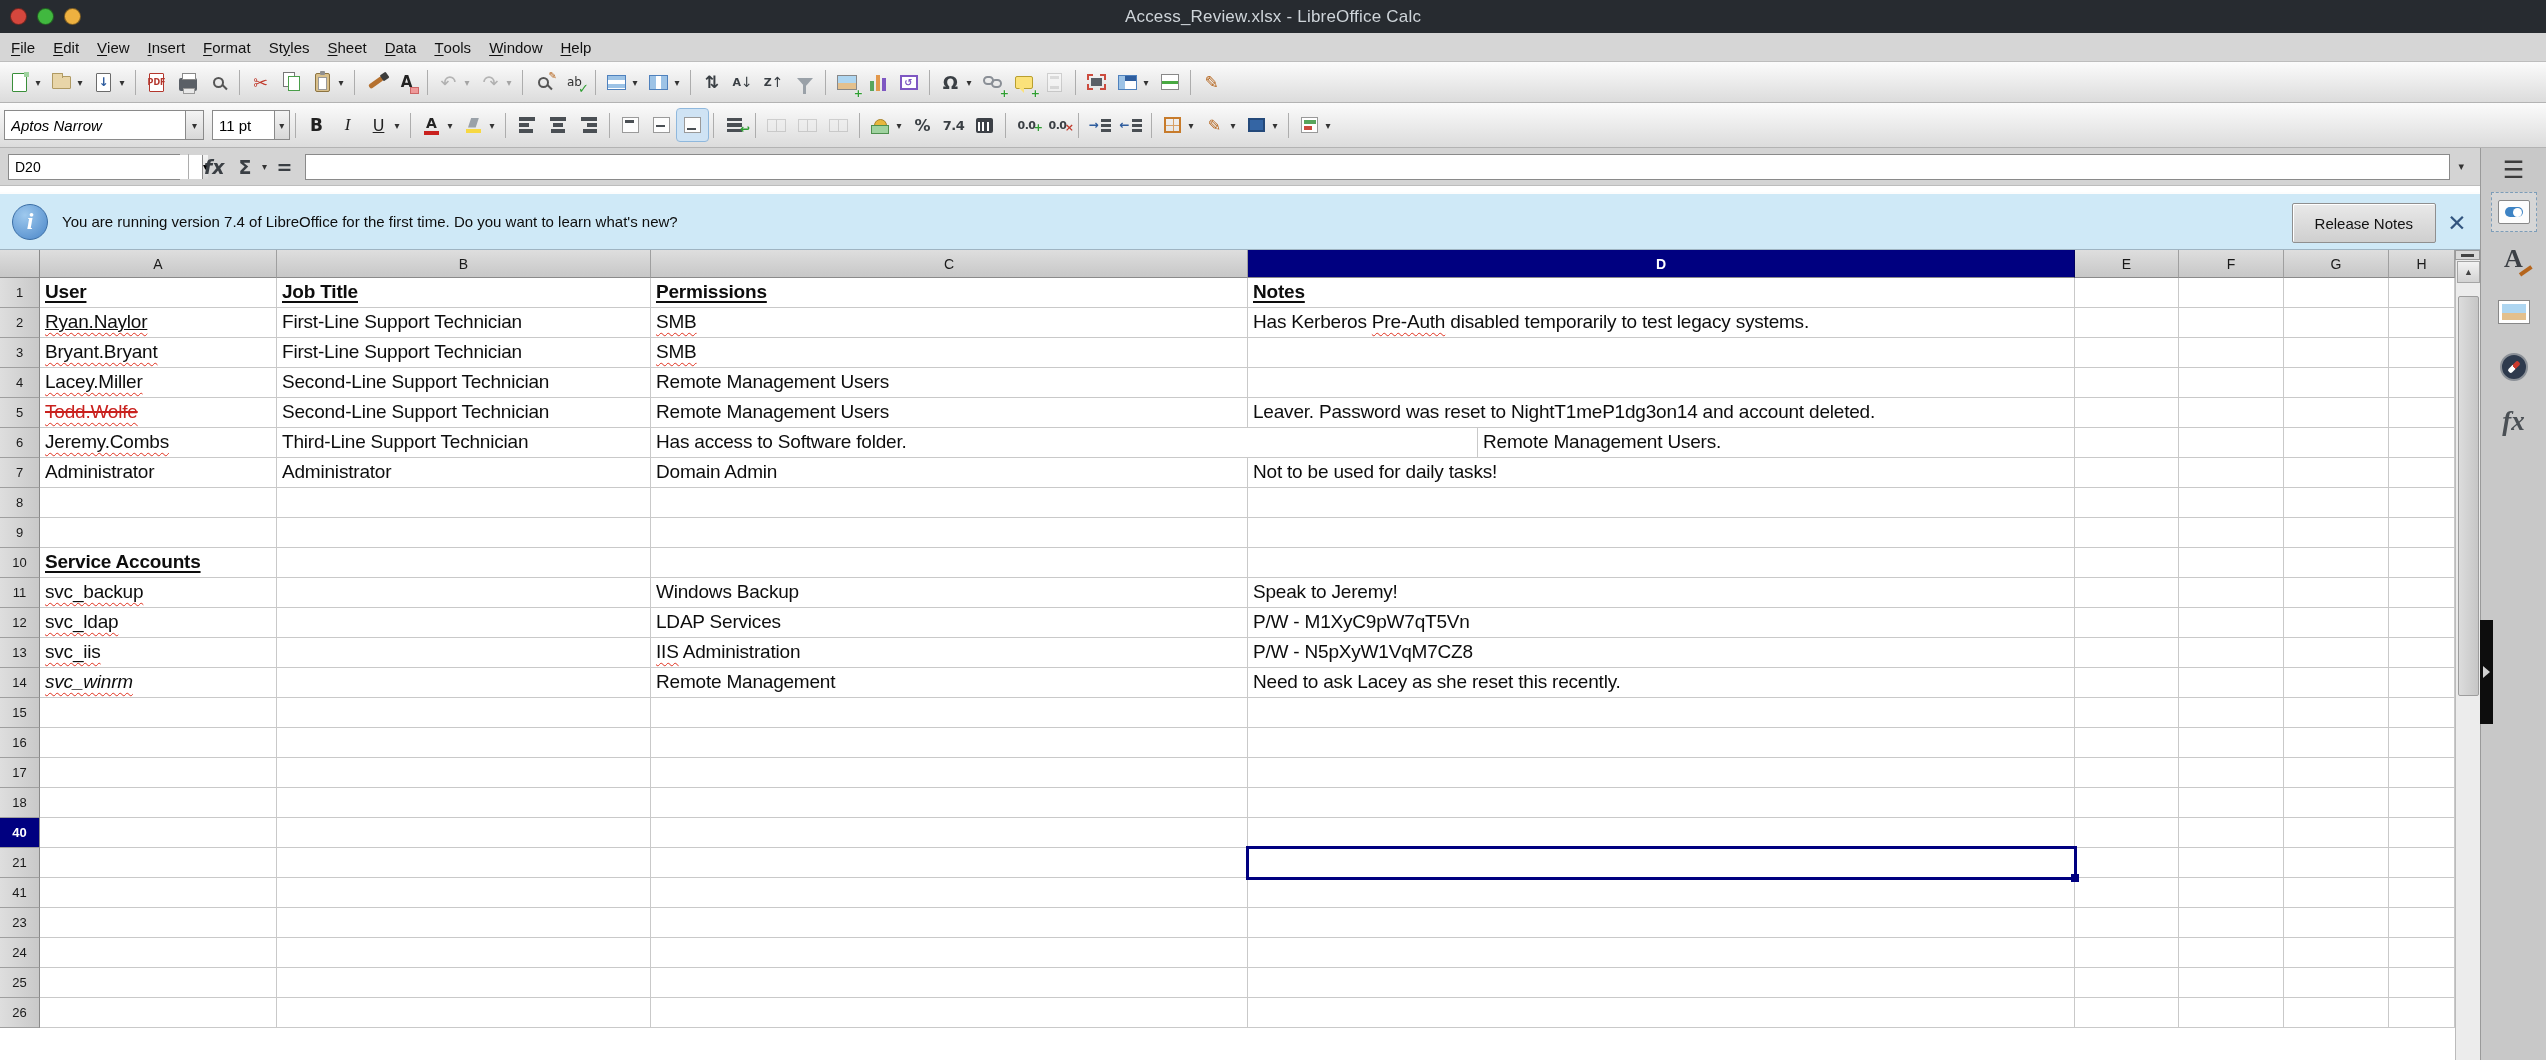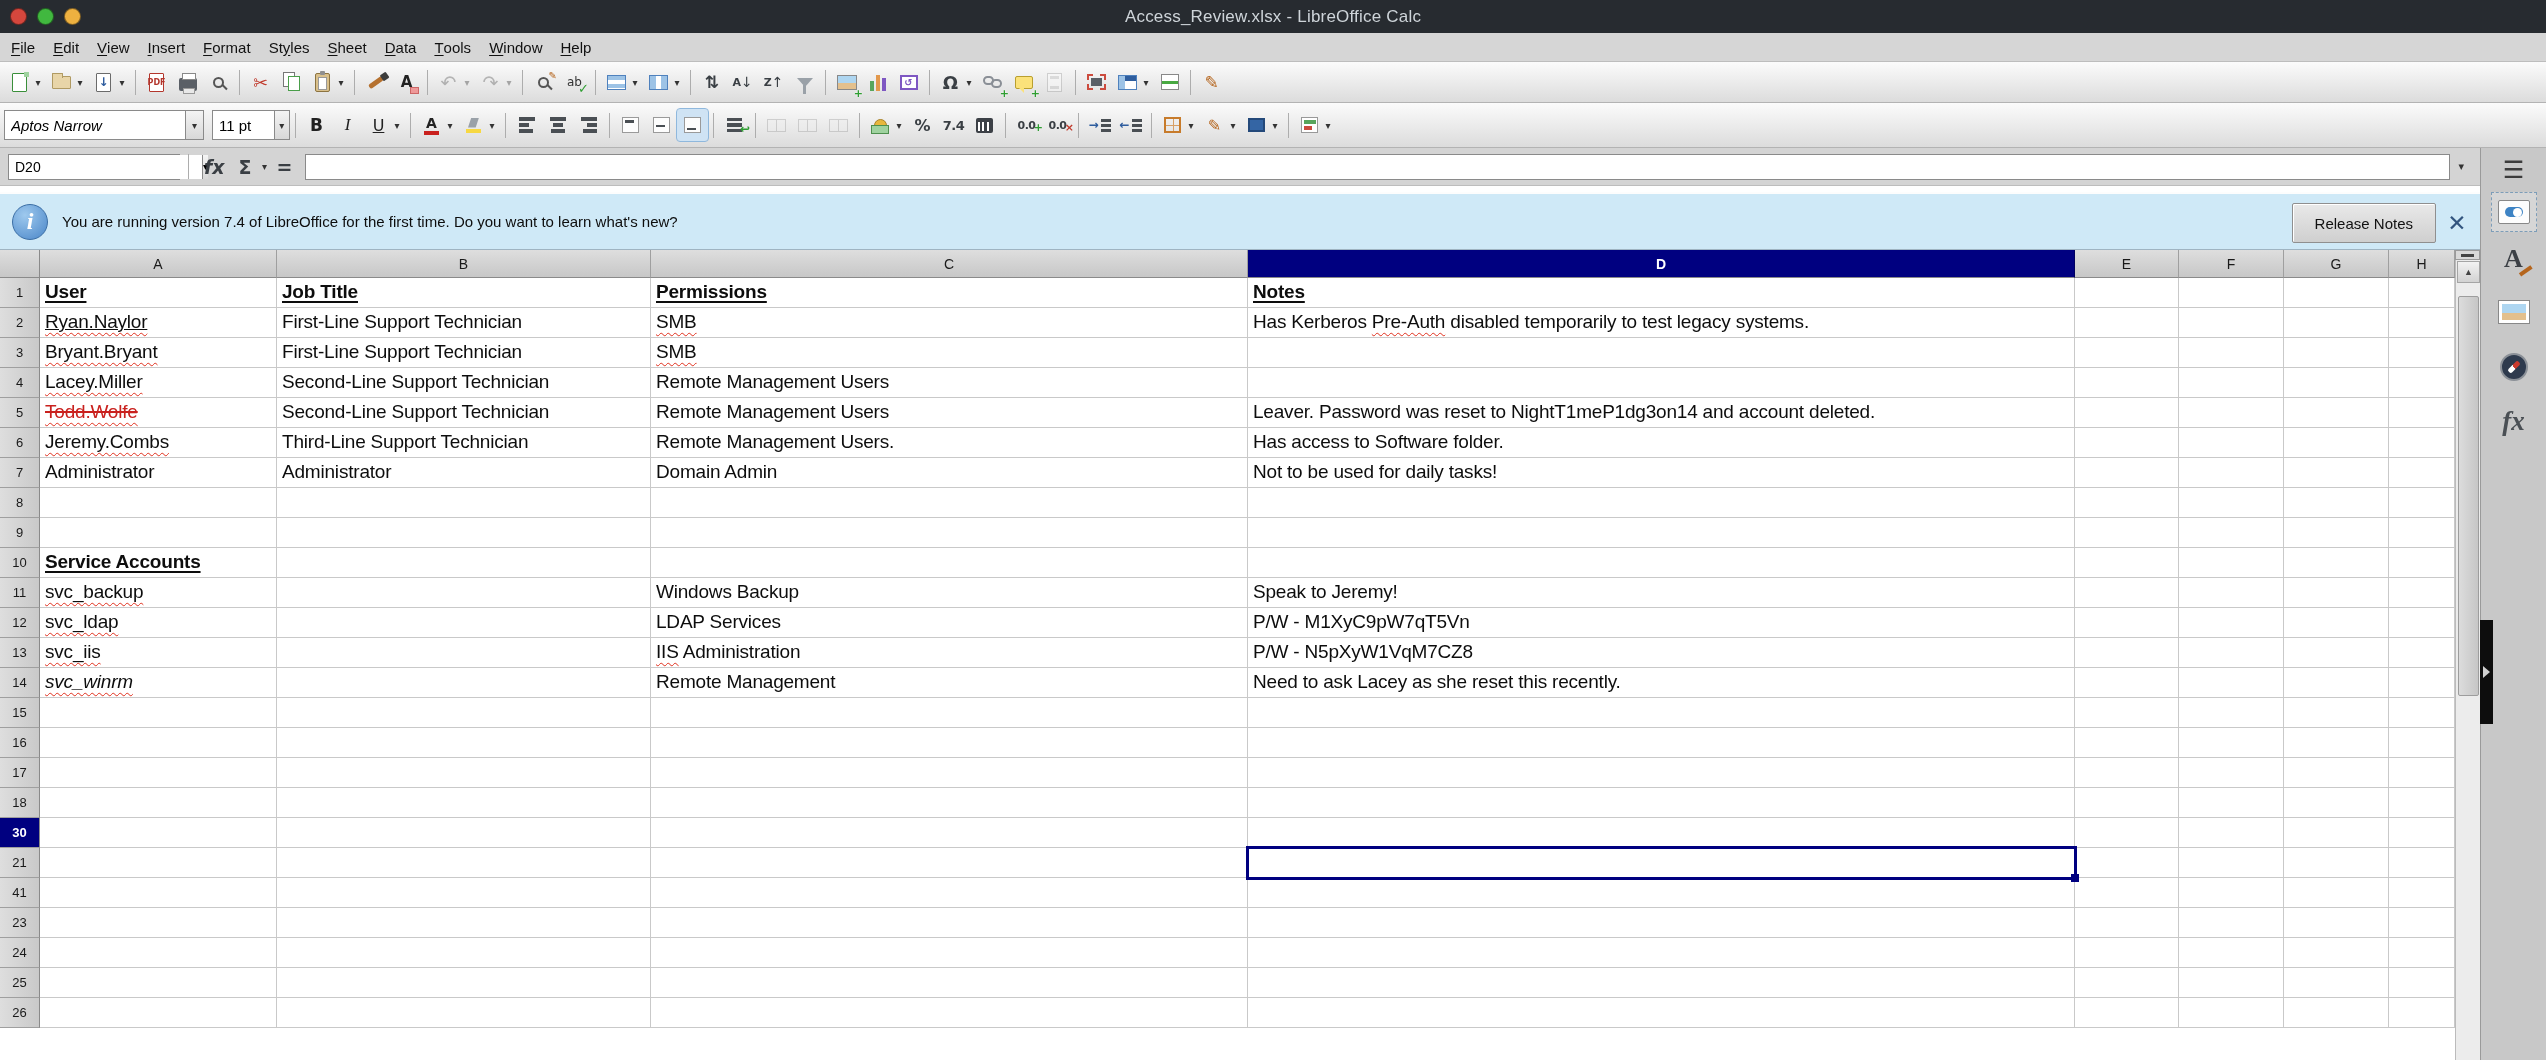--- a/index.html
+++ b/index.html
@@ -803,25 +803,25 @@
         <span class="cell" style="width: 66px; flex: 0 0 66px;"></span>
       </div>
       <div class="gridrow">
         <span class="rowhdr">6</span>
         <span class="cell" style="width: 237px; flex: 0 0 237px;">
           <span class="spell">Jeremy.Combs</span>
         </span>
         <span class="cell" style="width: 374px; flex: 0 0 374px;">
           <span>Third-Line Support Technician</span>
         </span>
+        <span class="cell" style="width: 827px; flex: 0 0 827px;">
+          <span>Has access to Software folder.</span>
+        </span>
         <span class="cell" style="width: 597px; flex: 0 0 597px;">
           <span>Remote Management Users.</span>
-        </span>
-        <span class="cell" style="width: 827px; flex: 0 0 827px;">
-          <span>Has access to Software folder.</span>
         </span>
         <span class="cell" style="width: 104px; flex: 0 0 104px;"></span>
         <span class="cell" style="width: 105px; flex: 0 0 105px;"></span>
         <span class="cell" style="width: 105px; flex: 0 0 105px;"></span>
         <span class="cell" style="width: 66px; flex: 0 0 66px;"></span>
       </div>
       <div class="gridrow">
         <span class="rowhdr">7</span>
         <span class="cell" style="width: 237px; flex: 0 0 237px;">
           <span>Administrator</span>
@@ -981,21 +981,21 @@
         <span class="cell" style="width: 237px; flex: 0 0 237px;"></span>
         <span class="cell" style="width: 374px; flex: 0 0 374px;"></span>
         <span class="cell" style="width: 597px; flex: 0 0 597px;"></span>
         <span class="cell" style="width: 827px; flex: 0 0 827px;"></span>
         <span class="cell" style="width: 104px; flex: 0 0 104px;"></span>
         <span class="cell" style="width: 105px; flex: 0 0 105px;"></span>
         <span class="cell" style="width: 105px; flex: 0 0 105px;"></span>
         <span class="cell" style="width: 66px; flex: 0 0 66px;"></span>
       </div>
       <div class="gridrow">
-        <span class="rowhdr hl">30</span>
+        <span class="rowhdr hl">40</span>
         <span class="cell" style="width: 237px; flex: 0 0 237px;"></span>
         <span class="cell" style="width: 374px; flex: 0 0 374px;"></span>
         <span class="cell" style="width: 597px; flex: 0 0 597px;"></span>
         <span class="cell" style="width: 827px; flex: 0 0 827px;"></span>
         <span class="cell" style="width: 104px; flex: 0 0 104px;"></span>
         <span class="cell" style="width: 105px; flex: 0 0 105px;"></span>
         <span class="cell" style="width: 105px; flex: 0 0 105px;"></span>
         <span class="cell" style="width: 66px; flex: 0 0 66px;"></span>
       </div>
       <div class="gridrow">

